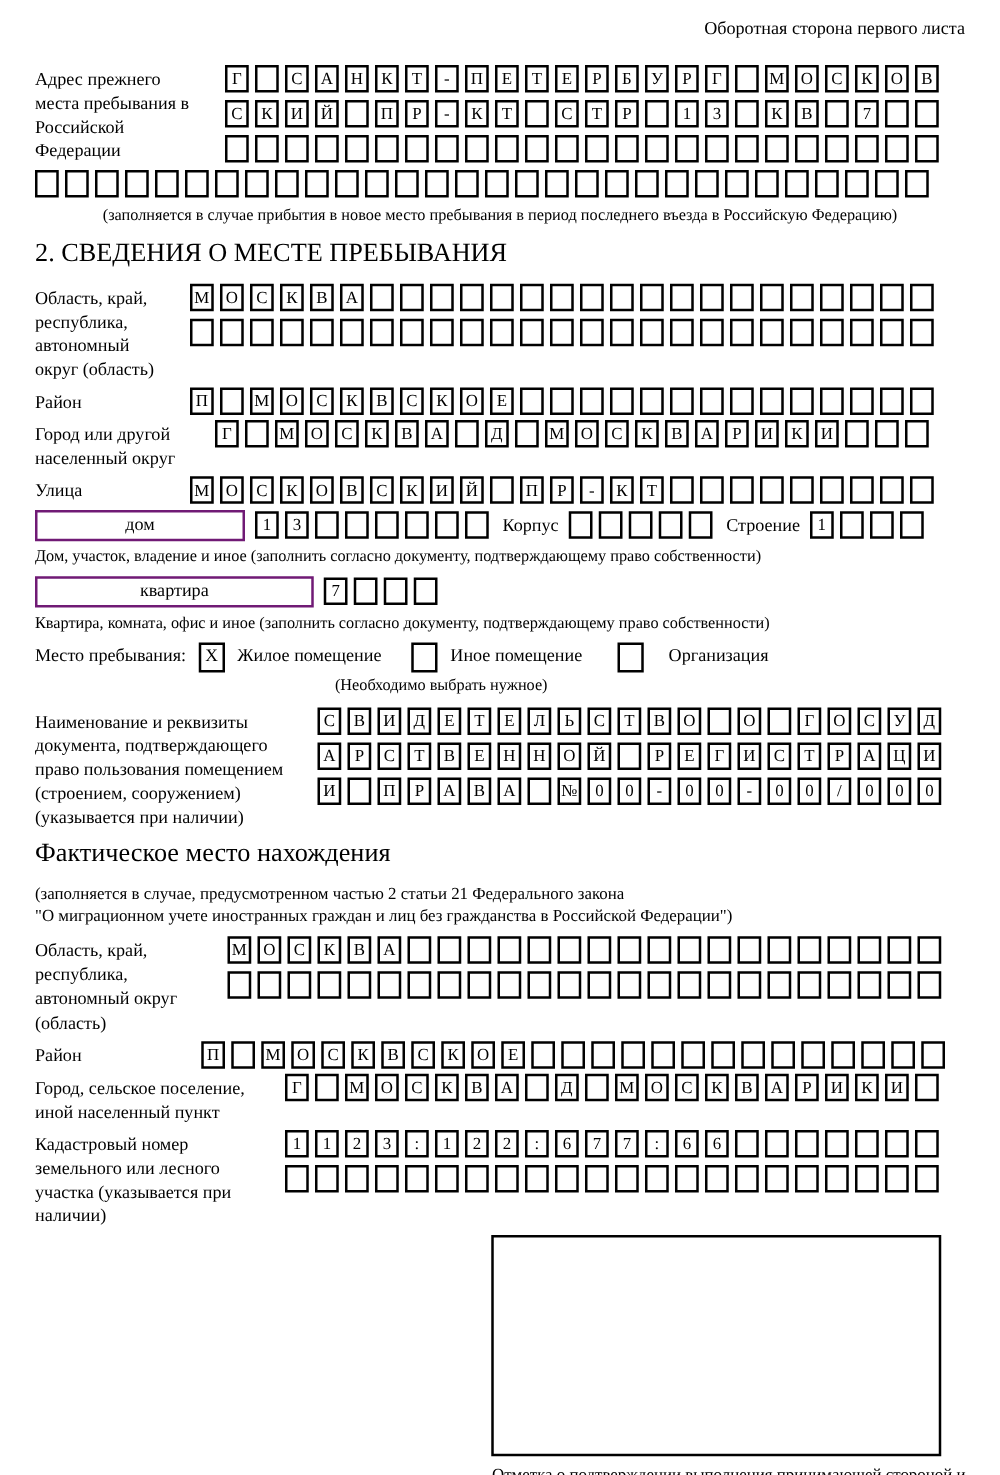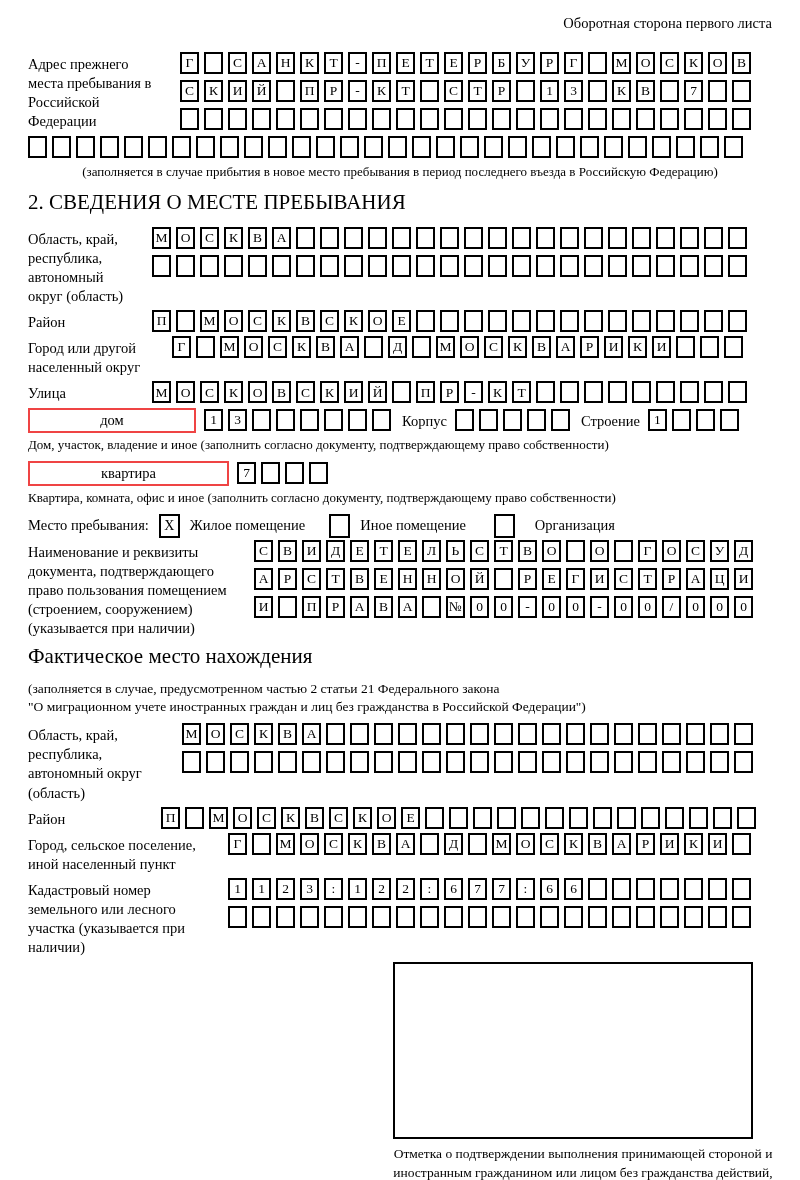--- a/index.html
+++ b/index.html
@@ -7,21 +7,21 @@
   .page{padding:8px 28px 0 28px;box-sizing:border-box;}
   .corner{text-align:right;font-size:14.5px;margin:7px 0 20px 0;}
   .frow{display:flex;align-items:flex-start;margin-bottom:4px;}
   .flabel{flex:none;width:var(--lw,152px);font-size:14.5px;line-height:1.32;padding-top:3px;box-sizing:border-box;padding-right:24px;}
   .fcells{flex:1 1 auto;min-width:0;}
   .cellrow{display:flex;margin-bottom:6px;}
   .cell{box-sizing:border-box;flex:none;width:19px;height:22px;border:2px solid #000;margin-right:5px;
         display:inline-flex;align-items:center;justify-content:center;font-size:13.5px;line-height:1;}
   .note{font-size:13px;text-align:center;margin:2px 0 8px 0;}
   .sec-title{font-size:21px;font-weight:normal;text-align:left;margin:10px 0 12px 0;}
-  .named-box{box-sizing:border-box;flex:none;border:2px solid #ef4444;height:25px;display:inline-flex;
+  .named-box{box-sizing:border-box;flex:none;border:2px solid #701a75;height:25px;display:inline-flex;
              align-items:center;justify-content:center;font-size:14.5px;margin-right:8px;}
   .inline-label{font-size:14.5px;padding:2px 8px 0 6px;white-space:nowrap;}
   .caption{font-size:13px;margin:0 0 8px 0;}
   .checkbox{box-sizing:border-box;flex:none;width:21px;height:24px;border:2px solid #000;display:inline-flex;
             align-items:center;justify-content:center;font-size:14px;margin:0 10px;}
   .stay-row{display:flex;align-items:center;margin:8px 0 2px 0;font-size:14.5px;}
   .stay-note{font-size:13px;text-align:center;width:350px;margin-left:150px;margin-bottom:10px;}
   .center-note{font-size:13.5px;margin:0 0 2px 0;}
   .stamp-wrap{margin-left:365px;margin-top:4px;width:380px;}
   .stamp-box{box-sizing:border-box;width:360px;height:177px;border:2px solid #000;}
@@ -336,39 +336,40 @@
     <div class="cellrow mb0">
         <span class="cell">1</span>
         <span class="cell"></span>
         <span class="cell"></span>
         <span class="cell"></span>
       </div>
   </div>
   <div class="caption">Дом, участок, владение и иное (заполнить согласно документу, подтверждающему право собственности)</div>
 
   <div class="frow" style="align-items:center;">
-    <div class="named-box" style="width:201px;">квартира</div>
+    <div class="named-box" style="width:223px;">квартира</div>
     <div class="cellrow mb0">
         <span class="cell">7</span>
         <span class="cell"></span>
         <span class="cell"></span>
         <span class="cell"></span>
       </div>
   </div>
   <div class="caption">Квартира, комната, офис и иное (заполнить согласно документу, подтверждающему право собственности)</div>
 
   <div class="stay-row">
     <span>Место пребывания:</span>
     <span class="checkbox">X</span>
     <span>Жилое помещение</span>
     <span class="checkbox" style="margin-left:24px;"></span>
     <span>Иное помещение</span>
     <span class="checkbox" style="margin-left:28px;margin-right:20px;"></span>
     <span>Организация</span>
   </div>
+  <div class="stay-note">(Необходимо выбрать нужное)</div>
 
   <div class="frow" style="--lw:226px">
     <div class="flabel">Наименование и реквизиты документа, подтверждающего право пользования помещением (строением, сооружением) (указывается при наличии)</div>
     <div class="fcells">
       <div class="cellrow">
           <span class="cell">С</span>
           <span class="cell">В</span>
           <span class="cell">И</span>
           <span class="cell">Д</span>
           <span class="cell">Е</span>

